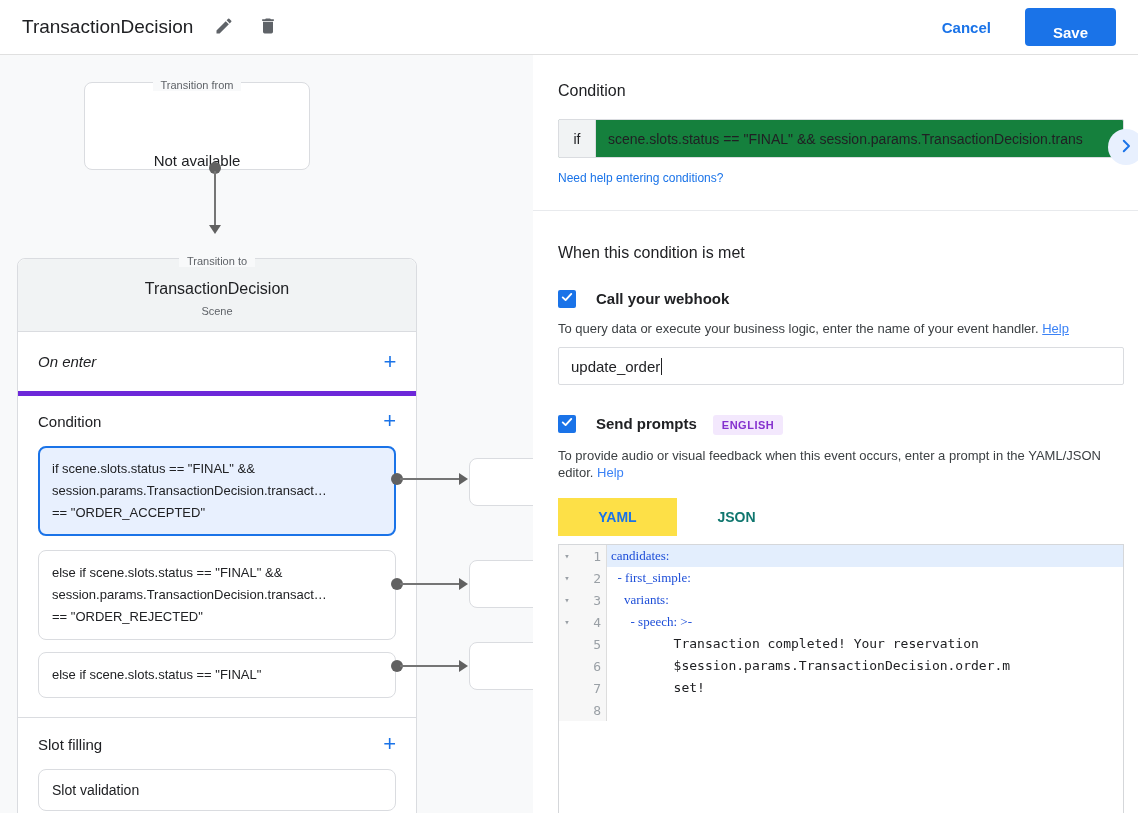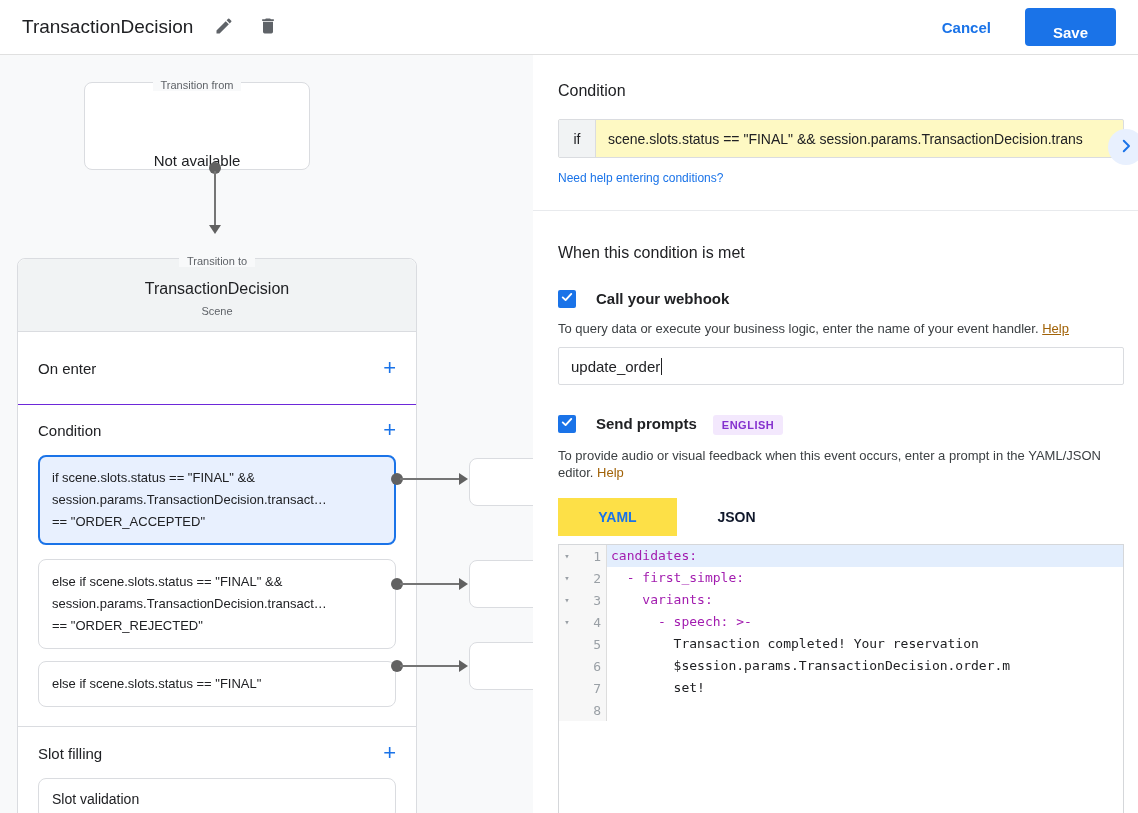--- a/index.html
+++ b/index.html
@@ -41,77 +41,77 @@
     border-top:6px solid transparent; border-bottom:6px solid transparent; border-left:9px solid #616161; }
   .target-box { position:absolute; left:469px; width:80px; height:48px; background:#fff;
     border:1px solid #dadce0; border-radius:8px; }
 
   .scene-card { left:17px; top:203px; width:400px; height:620px; }
   .scene-header { height:73px; background:#f1f3f4; border-bottom:1px solid #dadce0;
     border-radius:8px 8px 0 0; display:flex; flex-direction:column; align-items:center; justify-content:center; }
   .scene-title { font-size:16px; color:#202124; margin-top:6px; }
   .scene-subtitle { font-size:11px; color:#5f6368; margin-top:7px; }
   .scene-row { display:flex; align-items:center; padding:0 20px; }
-  .row-onenter { height:73px; border-bottom:1px solid #6d28d9; }
+  .row-onenter { height:64px; border-bottom:5px solid #6d28d9;font-style:italic; }
   .row-label { font-size:15px; color:#202124; flex:1; }
   .plus { color:#1a73e8; font-size:22px; font-weight:400; line-height:20px; cursor:pointer; }
   .row-cond-head { height:50px; }
   .cond-card { margin:0 20px; border:1px solid #dadce0; border-radius:8px; background:#fff;
     padding:11px 13px; font-size:13px; line-height:22px; color:#202124; cursor:pointer; }
   .cond-card.selected { border:2px solid #1a73e8; background:#e8f0fe; padding:10px 12px; }
   .cond-card + .cond-card { margin-top:14px; }
   .card3 { margin-top:12px !important; }
   .scene-divider { border-top:1px solid #dadce0; margin-top:19px; }
   .row-slot-head { height:50px; margin-top:1px; }
   .slot-card { margin:0 20px; border:1px solid #dadce0; border-radius:8px; background:#fff;
     padding:12px 13px; font-size:14px; color:#202124; cursor:pointer; }
 
   
   .panel-h1 { font-size:16px; color:#202124; padding-top:27px; }
   .chev-btn { position:absolute; top:74px; right:-6px; width:36px; height:36px; border-radius:50%;
     background:#e8f0fe; border:none; cursor:pointer; display:flex; align-items:center; justify-content:center; }
   .if-row { margin-top:19px; width:566px; height:39px; border:1px solid #dadce0; border-radius:2px;
-    display:flex; align-items:stretch; background:#fef9c3; }
+    display:flex; align-items:stretch; background:#15803d; }
   .if-cell { width:37px; background:#f1f3f4; border-right:1px solid #dadce0;
     display:flex; align-items:center; justify-content:center; font-size:14px; color:#202124; }
   .if-value { flex:1; display:flex; align-items:center; padding-left:12px; font-size:14px;
     white-space:nowrap; overflow:hidden; }
   .help-link { display:inline-block; margin-top:13px; color:#1a73e8; font-size:12px;
     text-decoration:none; cursor:pointer; }
   .panel-divider { border:none; border-top:1px solid #e8eaed; margin:24px 0 0 -25px; width:621px; }
   .panel-h2 { font-size:16px; color:#202124; margin-top:33px; }
   .check-row { display:flex; align-items:flex-start; margin-top:28px; }
   .checkbox { width:18px; height:18px; background:#1a73e8; border-radius:2px; flex:none;
     display:flex; align-items:center; justify-content:center; cursor:pointer; }
   .check-label { font-size:15px; font-weight:700; color:#202124; margin-left:20px; }
   .badge { margin-left:16px; background:#f3e8fd; color:#8430ce; font-size:11px; font-weight:700;
     letter-spacing:.5px; padding:4px 9px; border-radius:3px; }
   .desc { margin-top:12px; font-size:13px; color:#3c4043; line-height:17px; max-width:566px; }
-  .desc a { color:#a16207; text-decoration:underline; cursor:pointer;text-align:right; }
+  .desc a { color:#3b82f6; text-decoration:underline; cursor:pointer;text-align:right; }
   .desc a.nound { text-decoration:none; }
   .text-input { margin-top:10px; width:566px; height:38px; border:1px solid #dadce0; border-radius:2px;
     background:#fff; display:flex; align-items:center; padding-left:12px; font-size:15px; }
   .caret { display:inline-block; width:1px; height:17px; background:#202124; margin-left:1px; }
   .row-prompts { margin-top:30px; }
   .tabs { display:flex; margin-top:17px; }
   .tab { width:119px; height:38px; display:flex; align-items:center; justify-content:center;
-    font-size:14px; font-weight:700; color:#0f172a; cursor:pointer; }
+    font-size:14px; font-weight:700; color:#0f766e; cursor:pointer; }
   .tab.active { background:#fde047; color:#1a73e8; }
 
   
   .editor { margin-top:8px; width:566px; height:272px; border:1px solid #d5d7da; background:#fff;
     overflow:hidden; font-family:"DejaVu Sans Mono","Liberation Mono",monospace; font-size:13px; }
   .ed-row { display:flex; height:22px; }
   .gutter { width:48px; flex:none; background:#f7f7f7; border-right:1px solid #ddd;
     display:flex; align-items:center; }
   .fold { width:16px; text-align:center; color:#9aa0a6; font-size:9px; }
   .lnum { flex:1; text-align:right; padding-right:5px; color:#9aa0a6; font-size:13px; }
   .code { flex:1; white-space:pre; overflow:hidden; line-height:22px; padding-left:4px; }
   .code.hl { background:#e3eefd; }
-  .tok-green { color:#a21caf; }
+  .tok-green { color:#1d4ed8;font-family:Liberation Serif, serif; }
   .tok-plain { color:#202124; }
 </style>
 </head>
 <body>
 
 <div class="topbar">
   <span class="topbar-title">TransactionDecision</span>
   <button class="icon-btn">
     <span><svg width="20" height="20" viewBox="0 0 24 24">
           <path d="M3 17.25V21h3.75L17.81 9.94l-3.75-3.75L3 17.25zM20.71 7.04a1 1 0 0 0 0-1.41l-2.34-2.34a1 1 0 0 0-1.41 0l-1.83 1.83 3.75 3.75 1.83-1.83z"></path>

